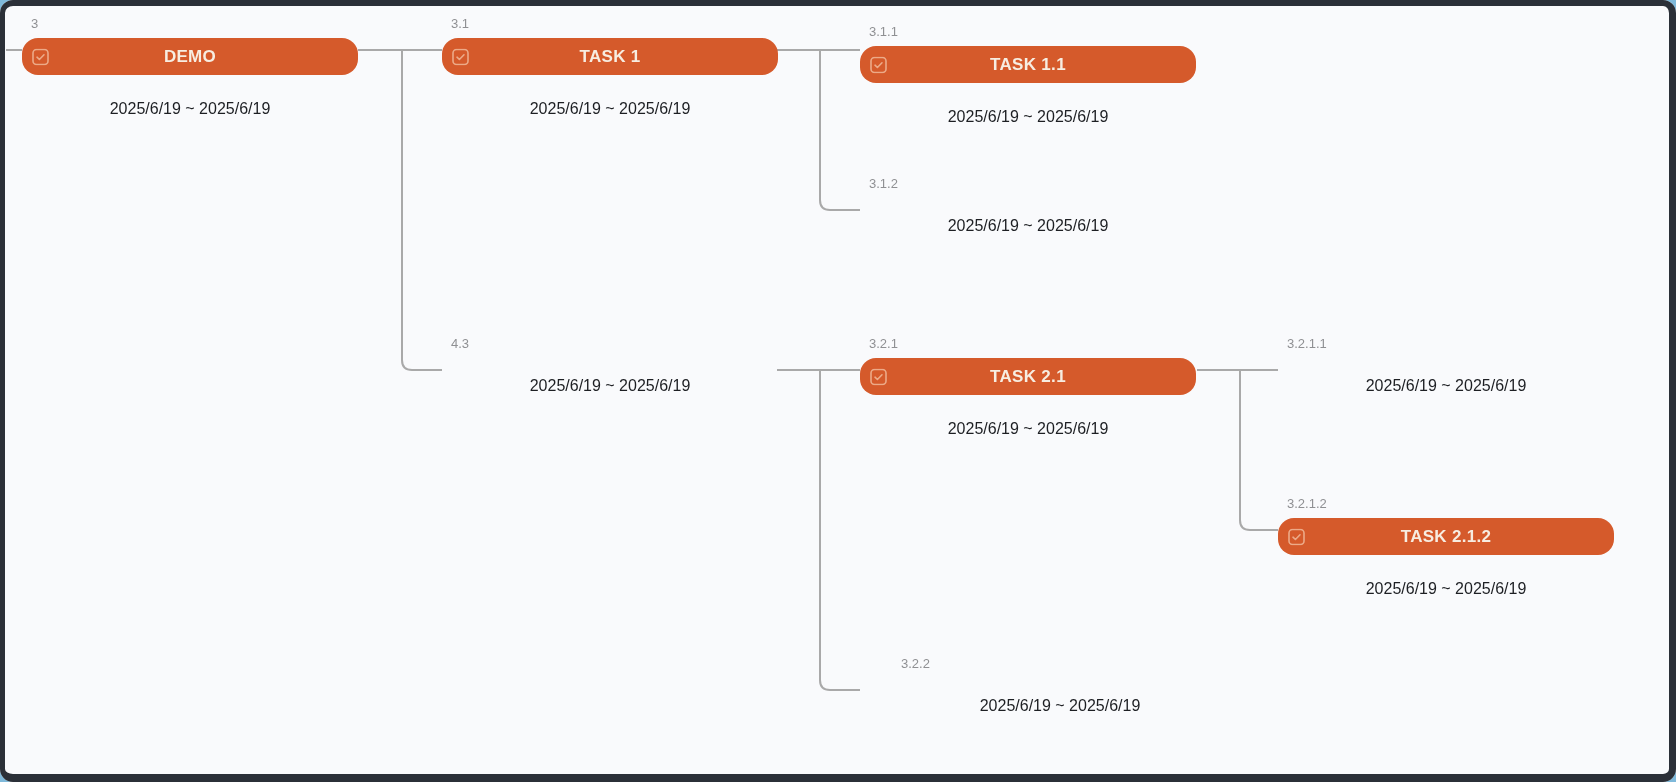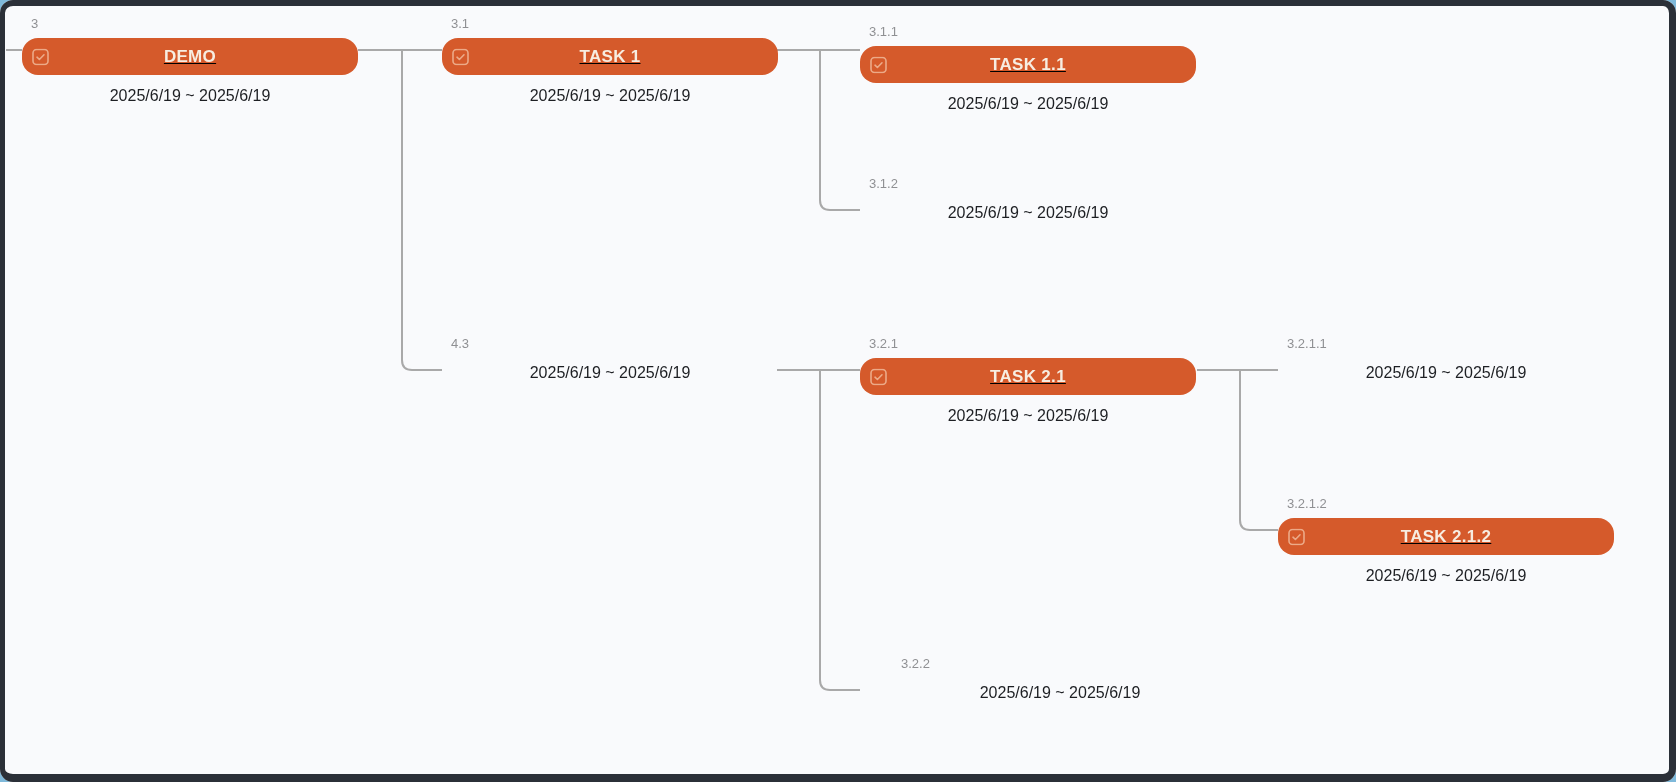--- a/index.html
+++ b/index.html
@@ -33,34 +33,33 @@
   .task{position:absolute;width:336px;z-index:2;}
   .task-number{
     height:16px;line-height:16px;margin:0 0 6px 9px;
     font-size:13px;color:var(--number-text);
   }
   .task-bar{
     position:relative;height:37px;border-radius:16px;
     background:var(--node-fill);
     display:flex;align-items:center;justify-content:center;
     cursor:pointer;
-    text-decoration:underline;
   }
   .task-icon{
     position:absolute;left:10px;top:50%;transform:translateY(-50%);
     width:17px;height:17px;display:block;
   }
   .task-icon svg{display:block;}
   .task-icon svg *{stroke:var(--icon-stroke);}
   .task-title{
     font-size:17px;font-weight:600;letter-spacing:.3px;
     color:var(--node-text);
   }
   .task-date{
-    margin-top:12px;text-align:center;
+    margin-top:25px;text-align:center;
     font-size:16px;font-weight:500;color:var(--date-text);
   }
 </style>
 </head>
 <body>
 
 <div class="stage">
 
   <div class="canvas-bg"></div>
 

